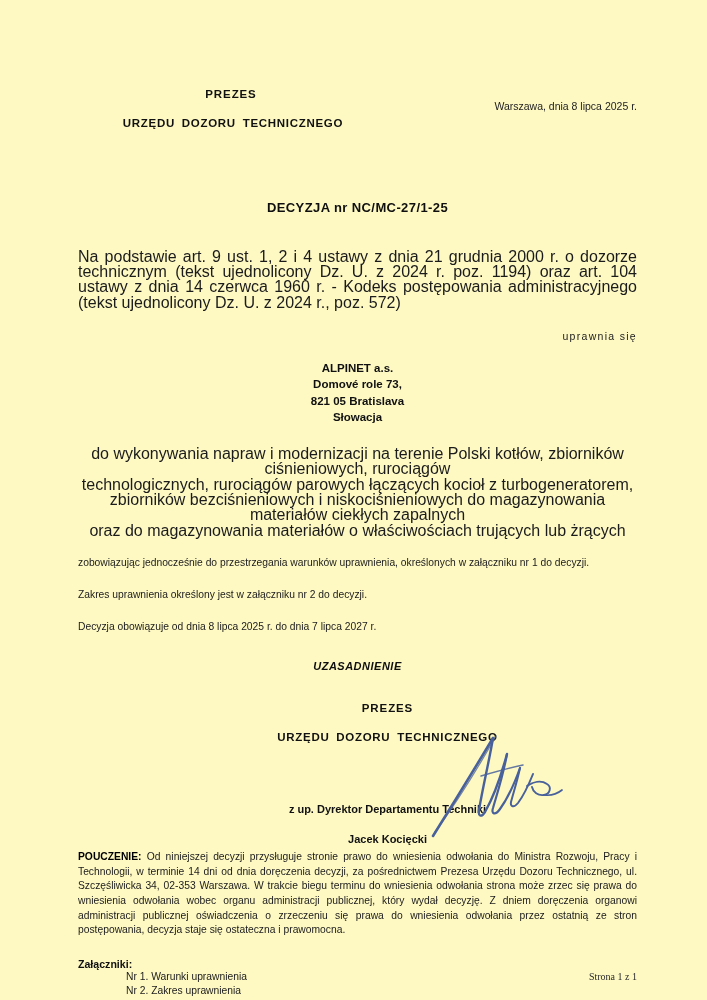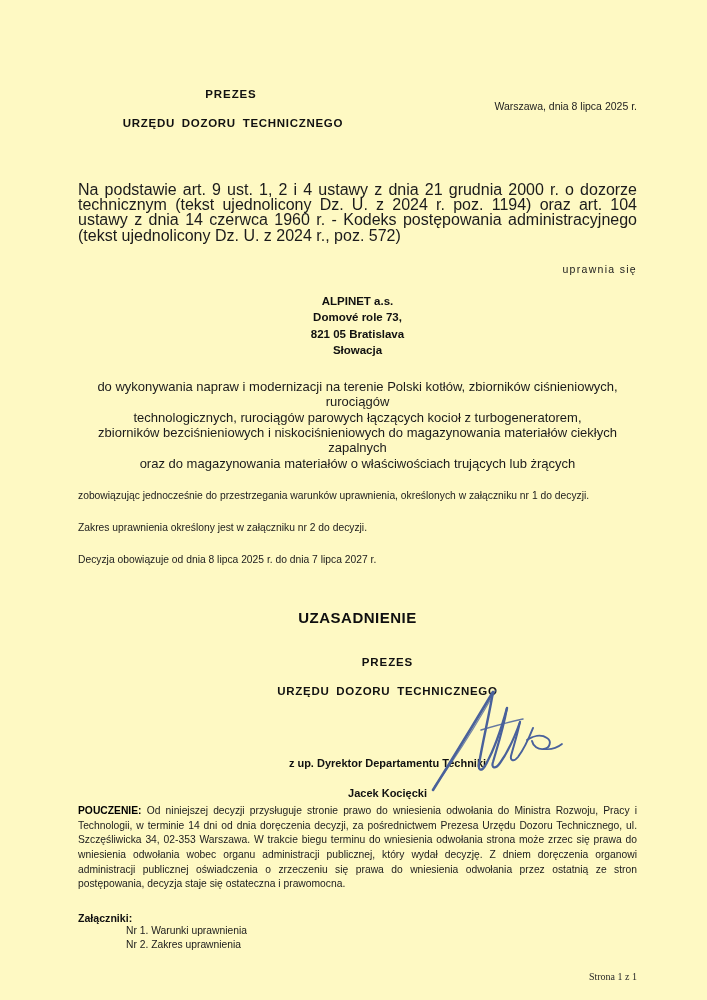--- a/index.html
+++ b/index.html
@@ -103,42 +103,43 @@
   .entity div {
     font-weight: bold;
     font-size: 11.5px;
     line-height: 16.5px;
     color: #101010;
   }
 
   .scope {
     margin-top: 20px;
     text-align: center;
-    font-size: 13px;
+    font-size: 16px;
     line-height: 15.4px;
     color: #1b1b1b;
   }
   .scope div { margin: 0; }
 
   .para {
     margin-top: 17px;
     font-size: 10.3px;
     line-height: 15px;
     color: #1b1b1b;
     text-align: left;
   }
 
   
   .section-heading {
     text-align: center;
     font-weight: bold;
-    font-size: 15px;
+    font-size: 11px;
     letter-spacing: 0.5px;
-    margin-top: 42px;
+    margin-top: 26px;
     color: #0f0f0f;
+    font-style: italic;
   }
 
   
   .signature-zone {
     position: relative;
     margin-top: 30px;
     height: 130px;
   }
   .sig-line {
     text-align: center;
@@ -216,20 +217,21 @@
   <div class="content">
 
     <div class="header-row">
       <div class="org-block">
         <div class="org-prezes">PREZES</div>
         <div class="org-name">URZĘDU  DOZORU  TECHNICZNEGO</div>
       </div>
       <div class="city-date">Warszawa, dnia 8 lipca 2025 r.</div>
     </div>
 
+    <div class="decision-title">DECYZJA nr NC/MC-27/1-25</div>
 
     <div class="legal-basis">Na podstawie art. 9 ust. 1, 2 i 4 ustawy z dnia 21 grudnia 2000 r. o dozorze technicznym (tekst ujednolicony Dz. U. z 2024 r. poz. 1194) oraz art. 104 ustawy z dnia 14 czerwca 1960 r. - Kodeks postępowania administracyjnego (tekst ujednolicony Dz. U. z 2024 r., poz. 572)</div>
 
     <div class="centered-lead">uprawnia się</div>
 
     <div class="entity">
       <div>ALPINET a.s.</div>
       <div>Domové role 73,</div>
       <div>821 05 Bratislava</div>
       <div>Słowacja</div>

